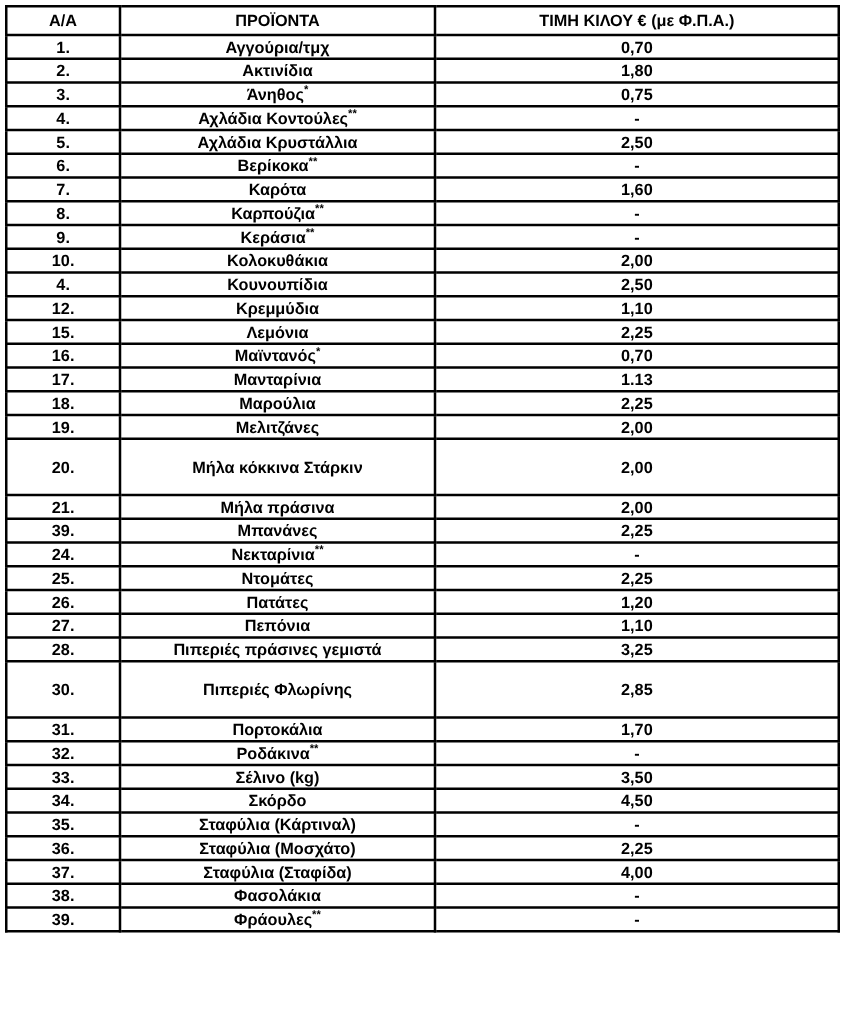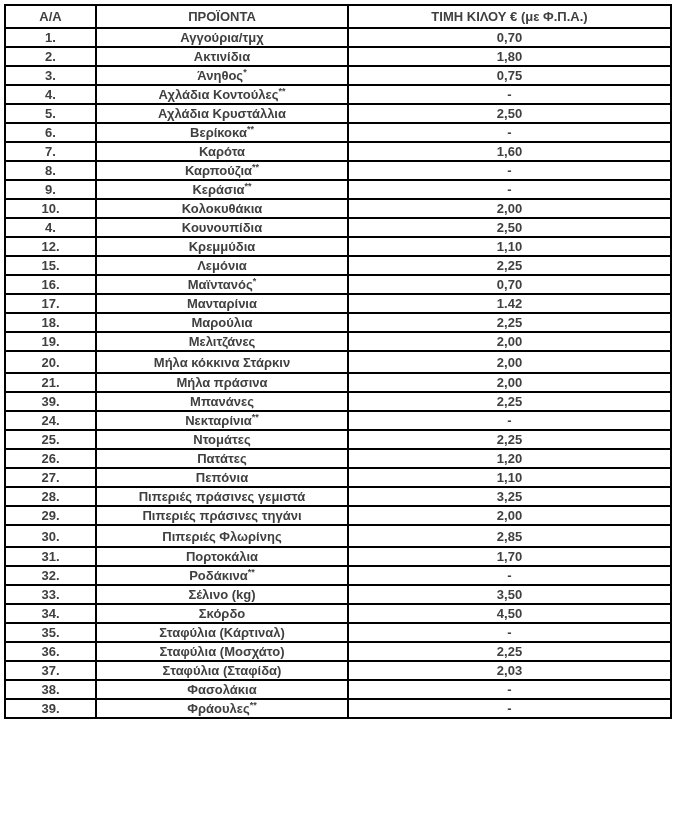--- a/index.html
+++ b/index.html
@@ -13,39 +13,39 @@
     overflow: hidden;
   }
   .price-table {
     border-collapse: collapse;
     table-layout: fixed;
     width: 666px;
     margin: 4px 0 0 4px;
     font-family: "Liberation Sans", sans-serif;
     font-weight: 700;
     font-size: 13px;
-    color: #404040;
+    color: #000000;
   }
   .price-table th,
   .price-table td {
     border: 2px solid #000000;
     text-align: center;
     vertical-align: middle;
     padding: 0 2px;
     overflow: hidden;
     white-space: nowrap;
   }
   .price-table thead tr {
     height: 23px;
   }
   .price-table tbody tr {
     height: 19px;
   }
   .price-table tbody tr.tall {
-    height: 22px;
+    height: 45px;
   }
   .price-table sup {
     font-size: 9px;
     line-height: 0;
     vertical-align: super;
   }
   .col-num   { width: 91px; }
   .col-name  { width: 252px; }
   .col-price { width: 323px; }
 </style>
@@ -132,21 +132,21 @@
         <td>2,25</td>
       </tr>
       <tr>
         <td>16.</td>
         <td>Μαϊντανός<sup>*</sup></td>
         <td>0,70</td>
       </tr>
       <tr>
         <td>17.</td>
         <td>Μανταρίνια</td>
-        <td>1.42</td>
+        <td>1.13</td>
       </tr>
       <tr>
         <td>18.</td>
         <td>Μαρούλια</td>
         <td>2,25</td>
       </tr>
       <tr>
         <td>19.</td>
         <td>Μελιτζάνες</td>
         <td>2,00</td>
@@ -183,25 +183,20 @@
       </tr>
       <tr>
         <td>27.</td>
         <td>Πεπόνια</td>
         <td>1,10</td>
       </tr>
       <tr>
         <td>28.</td>
         <td>Πιπεριές πράσινες γεμιστά</td>
         <td>3,25</td>
-      </tr>
-      <tr>
-        <td>29.</td>
-        <td>Πιπεριές πράσινες τηγάνι</td>
-        <td>2,00</td>
       </tr>
       <tr class="tall">
         <td>30.</td>
         <td>Πιπεριές Φλωρίνης</td>
         <td>2,85</td>
       </tr>
       <tr>
         <td>31.</td>
         <td>Πορτοκάλια</td>
         <td>1,70</td>
@@ -227,21 +222,21 @@
         <td>-</td>
       </tr>
       <tr>
         <td>36.</td>
         <td>Σταφύλια (Μοσχάτο)</td>
         <td>2,25</td>
       </tr>
       <tr>
         <td>37.</td>
         <td>Σταφύλια (Σταφίδα)</td>
-        <td>2,03</td>
+        <td>4,00</td>
       </tr>
       <tr>
         <td>38.</td>
         <td>Φασολάκια</td>
         <td>-</td>
       </tr>
       <tr>
         <td>39.</td>
         <td>Φράουλες<sup>**</sup></td>
         <td>-</td>

